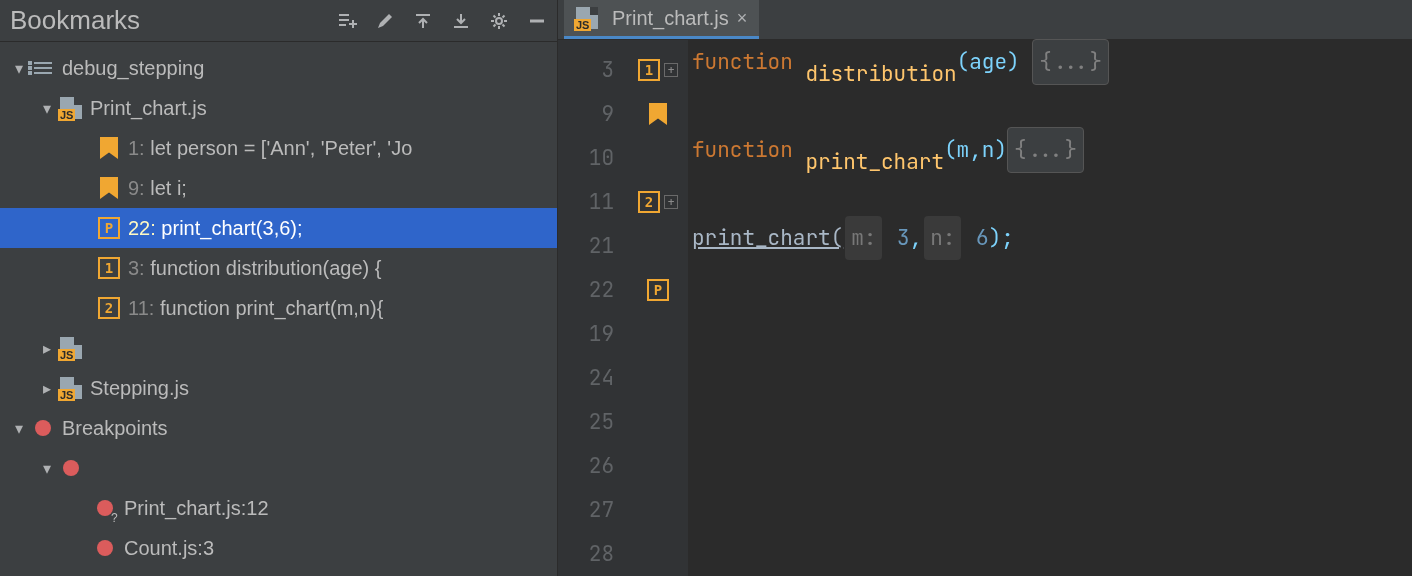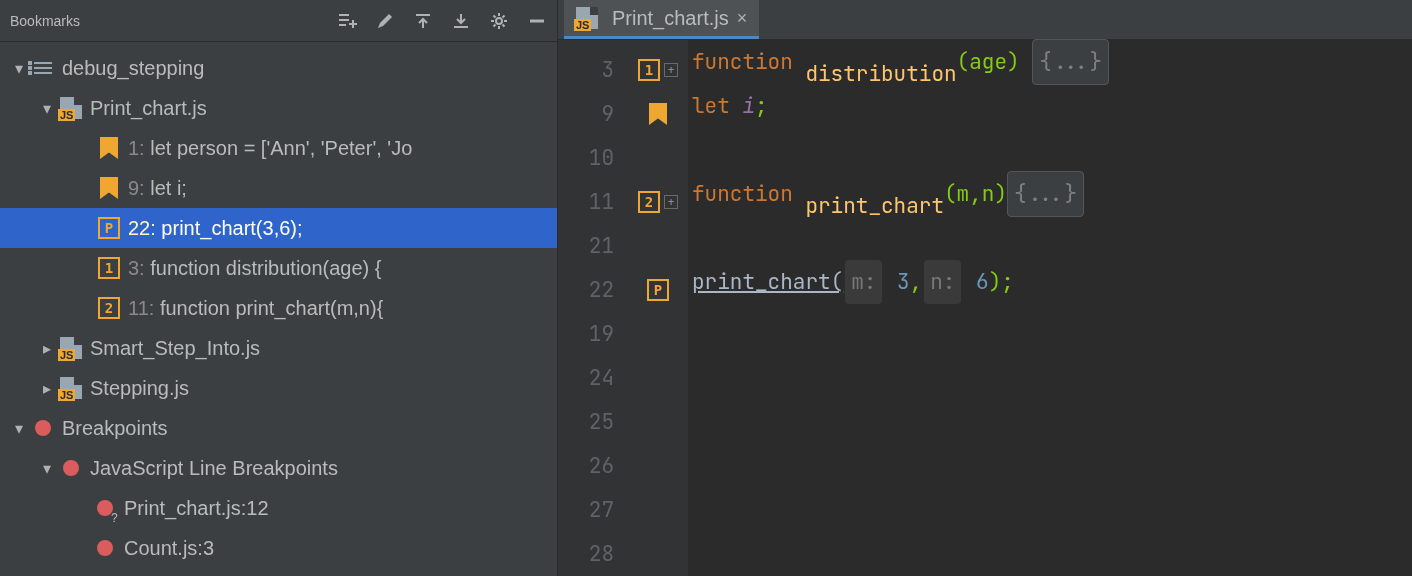--- a/index.html
+++ b/index.html
@@ -25,21 +25,21 @@
     height: 42px;
     display: flex;
     align-items: center;
     justify-content: space-between;
     padding: 0 8px 0 10px;
     background: #3c3f41;
     border-bottom: 1px solid #2b2b2b;
   }
   .panel-title {
     color: #bbbbbb;
-    font-size: 14px;
+    font-size: 26px;
   }
   .toolbar-icons {
     display: flex;
     gap: 14px;
     align-items: center;
   }
   .icon-btn {
     width: 24px;
     height: 24px;
     display: flex;
@@ -162,21 +162,21 @@
   .fold-plus {
     width:14px;height:14px;border:1px solid #6a6a6a;color:#8a8a8a;font-size:12px;line-height:12px;text-align:center;
   }
   .code-body { flex:1; line-height:44px; padding-left:4px; }
   .code-row { height:44px; display:flex; align-items:center; white-space:pre; }
   .kw { color:#cc7832; }
   .ident { color:#ffc66d;margin-top:24px; }
   .fn-call { color:#a9b7c6;text-decoration:underline; }
   .folded { background:#3c3f41; color:#808080; border-radius:4px; padding:0 6px; border:1px solid #555; }
   .let-i { font-style:italic; color:#9373a5; }
-  .plain { color:#84cc16; }
+  .plain { color:#7dd3fc; }
   .hint { background:#3a3a3a; color:#787878; border-radius:4px; padding:0 6px; margin:0 2px;}
   .num { color:#6897bb; }
 </style>
 </head>
 <body>
 
 <div class="panel-left">
   <div class="panel-header">
     <span class="panel-title">Bookmarks</span>
     <div class="toolbar-icons">
@@ -278,21 +278,20 @@
         </span>
       <span class="bm-text"><span class="bm-dim">11:</span><span> function print_chart(m,n){</span></span>
     </div>
 
     <div class="tree-row">
       <span class="spacer" style="width:28px"></span>
       <span class="chev">▸</span>
       <span class="tree-icon">
           <span class="js-file"></span>
         </span>
-      <span class="bm-text">Smart_Step_Into.js</span>
     </div>
 
     <div class="tree-row">
       <span class="spacer" style="width:28px"></span>
       <span class="chev">▸</span>
       <span class="tree-icon">
           <span class="js-file"></span>
         </span>
       <span class="bm-text">Stepping.js</span>
     </div>
@@ -304,21 +303,20 @@
         </span>
       <span class="bm-text">Breakpoints</span>
     </div>
 
     <div class="tree-row">
       <span class="spacer" style="width:28px"></span>
       <span class="chev">▾</span>
       <span class="tree-icon">
           <span class="dot-bp"></span>
         </span>
-      <span class="bm-text">JavaScript Line Breakpoints</span>
     </div>
 
     <div class="tree-row">
       <span class="spacer" style="width:84px"></span>
       <span class="tree-icon">
           <span class="dot-bp q"></span>
         </span>
       <span class="bm-text">Print_chart.js:12</span>
     </div>
 
@@ -377,21 +375,20 @@
         </div>
       <div class="mark-row"></div>
         <div class="mark-row"></div>
         <div class="mark-row"></div>
         <div class="mark-row"></div>
         <div class="mark-row"></div>
         <div class="mark-row"></div>
     </div>
     <div class="code-body">
       <div class="code-row"><span class="kw">function </span><span class="ident">distribution</span><span class="plain">(age) </span><span class="folded">{...}</span></div>
-      <div class="code-row"><span class="kw">let </span><span class="let-i">i</span><span class="plain">;</span></div>
       <div class="code-row"></div>
       <div class="code-row"><span class="kw">function </span><span class="ident">print_chart</span><span class="plain">(m,n)</span><span class="folded">{...}</span></div>
       <div class="code-row"></div>
       <div class="code-row"><span class="fn-call">print_chart(</span><span class="hint">m:</span><span class="num"> 3</span><span class="plain">,</span> <span class="hint">n:</span><span class="num"> 6</span><span class="plain">);</span></div>
       <div class="code-row"></div>
       <div class="code-row"></div>
       <div class="code-row"></div>
       <div class="code-row"></div>
       <div class="code-row"></div>
       <div class="code-row"></div>

